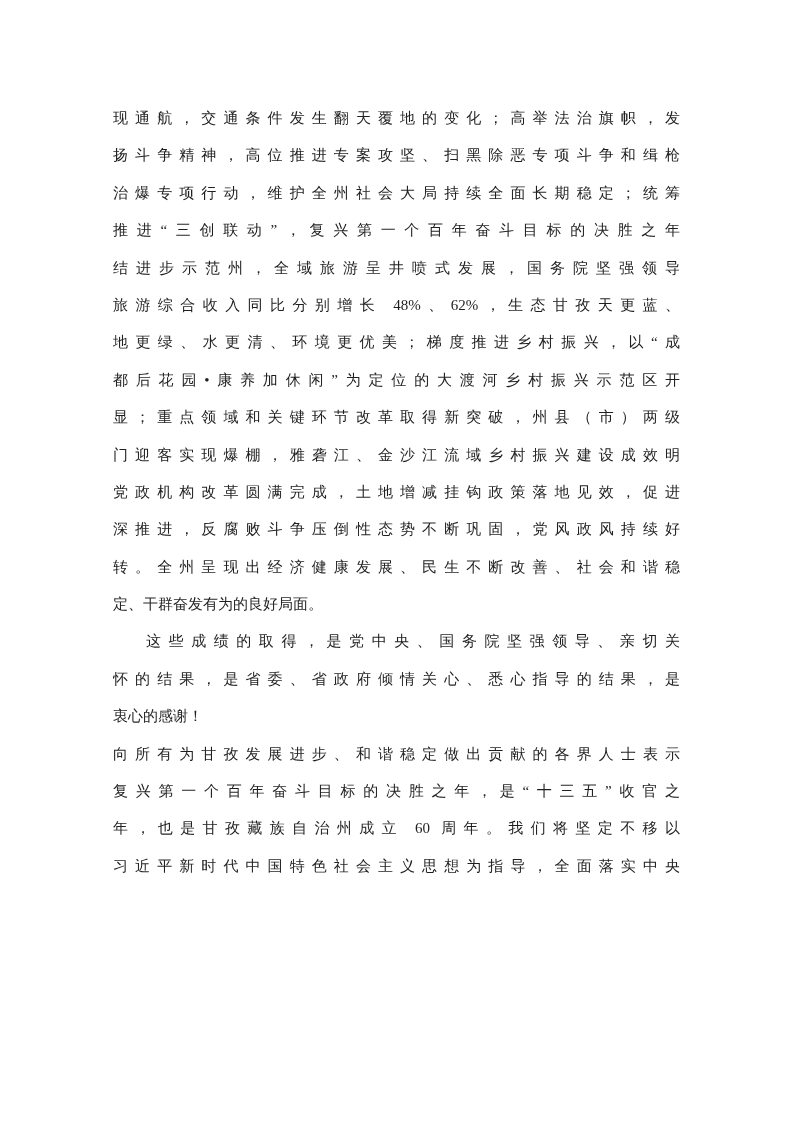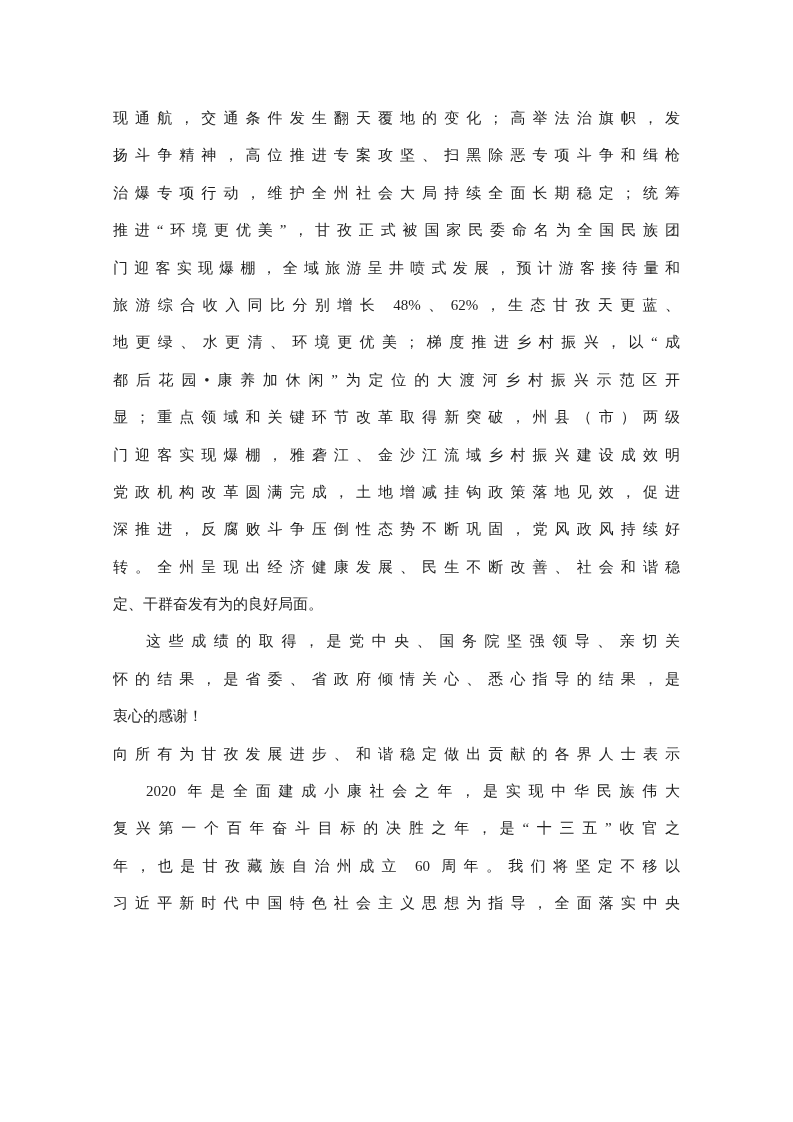--- a/index.html
+++ b/index.html
@@ -46,38 +46,37 @@
 </style>
 </head>
 <body>
 
 <div class="page">
   <div class="text-block">
       <div class="paragraph">
         <div class="line">现通航，交通条件发生翻天覆地的变化；高举法治旗帜，发</div>
         <div class="line">扬斗争精神，高位推进专案攻坚、扫黑除恶专项斗争和缉枪</div>
         <div class="line">治爆专项行动，维护全州社会大局持续全面长期稳定；统筹</div>
-        <div class="line">推进“环境更优美”，甘孜正式被国家民委命名为全国民族团</div>
-        <div class="line">门迎客实现爆棚，全域旅游呈井喷式发展，预计游客接待量和</div>
+        <div class="line">推进“三创联动”，复兴第一个百年奋斗目标的决胜之年</div>
+        <div class="line">结进步示范州，全域旅游呈井喷式发展，国务院坚强领导</div>
         <div class="line">旅游综合收入同比分别增长 48%、62%，生态甘孜天更蓝、</div>
         <div class="line">地更绿、水更清、环境更优美；梯度推进乡村振兴，以“成</div>
         <div class="line">都后花园•康养加休闲”为定位的大渡河乡村振兴示范区开</div>
         <div class="line">显；重点领域和关键环节改革取得新突破，州县（市）两级</div>
         <div class="line">门迎客实现爆棚，雅砻江、金沙江流域乡村振兴建设成效明</div>
         <div class="line">党政机构改革圆满完成，土地增减挂钩政策落地见效，促进</div>
         <div class="line">深推进，反腐败斗争压倒性态势不断巩固，党风政风持续好</div>
         <div class="line">转。全州呈现出经济健康发展、民生不断改善、社会和谐稳</div>
         <div class="line flush-left">定、干群奋发有为的良好局面。</div>
       </div>
       <div class="paragraph">
         <div class="line indent">这些成绩的取得，是党中央、国务院坚强领导、亲切关</div>
         <div class="line">怀的结果，是省委、省政府倾情关心、悉心指导的结果，是</div>
         <div class="line flush-left">衷心的感谢！</div>
         <div class="line">向所有为甘孜发展进步、和谐稳定做出贡献的各界人士表示</div>
       </div>
       <div class="paragraph">
-        <div class="line indent">2020 年是全面建成小康社会之年，是实现中华民族伟大</div>
         <div class="line">复兴第一个百年奋斗目标的决胜之年，是“十三五”收官之</div>
         <div class="line">年，也是甘孜藏族自治州成立 60 周年。我们将坚定不移以</div>
         <div class="line">习近平新时代中国特色社会主义思想为指导，全面落实中央</div>
       </div>
     </div>
 </div>
 
 </body></html>

